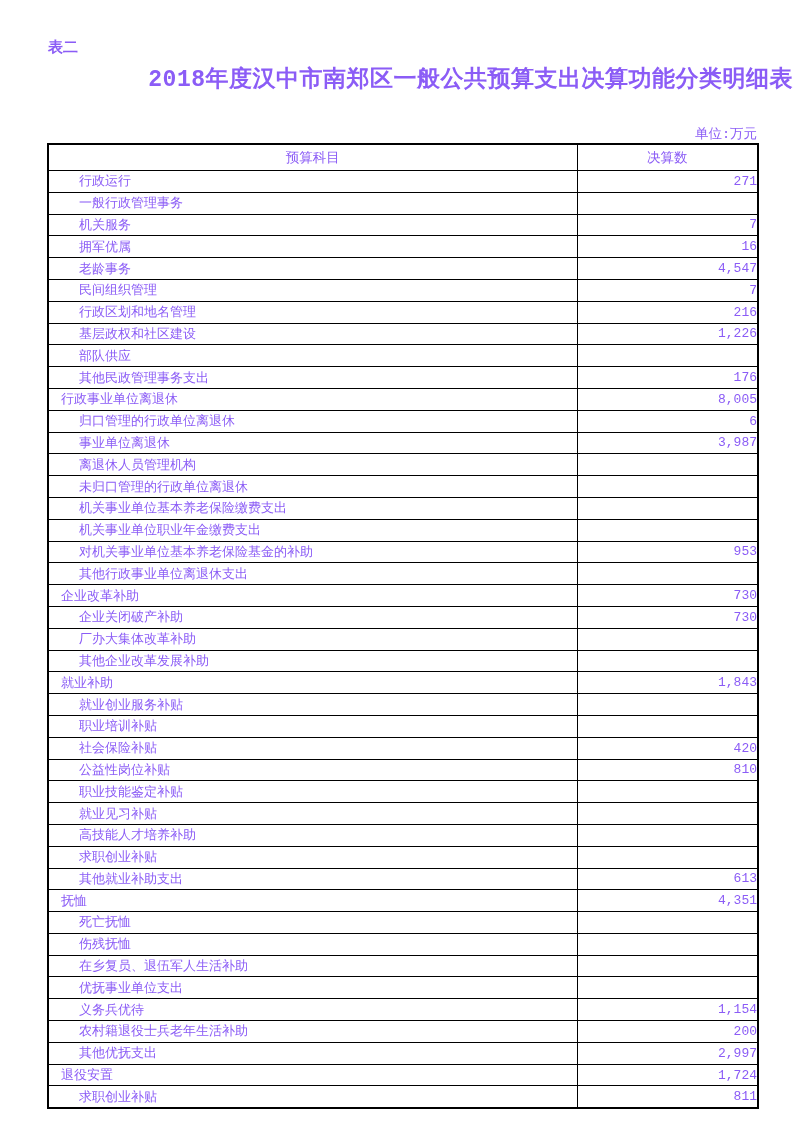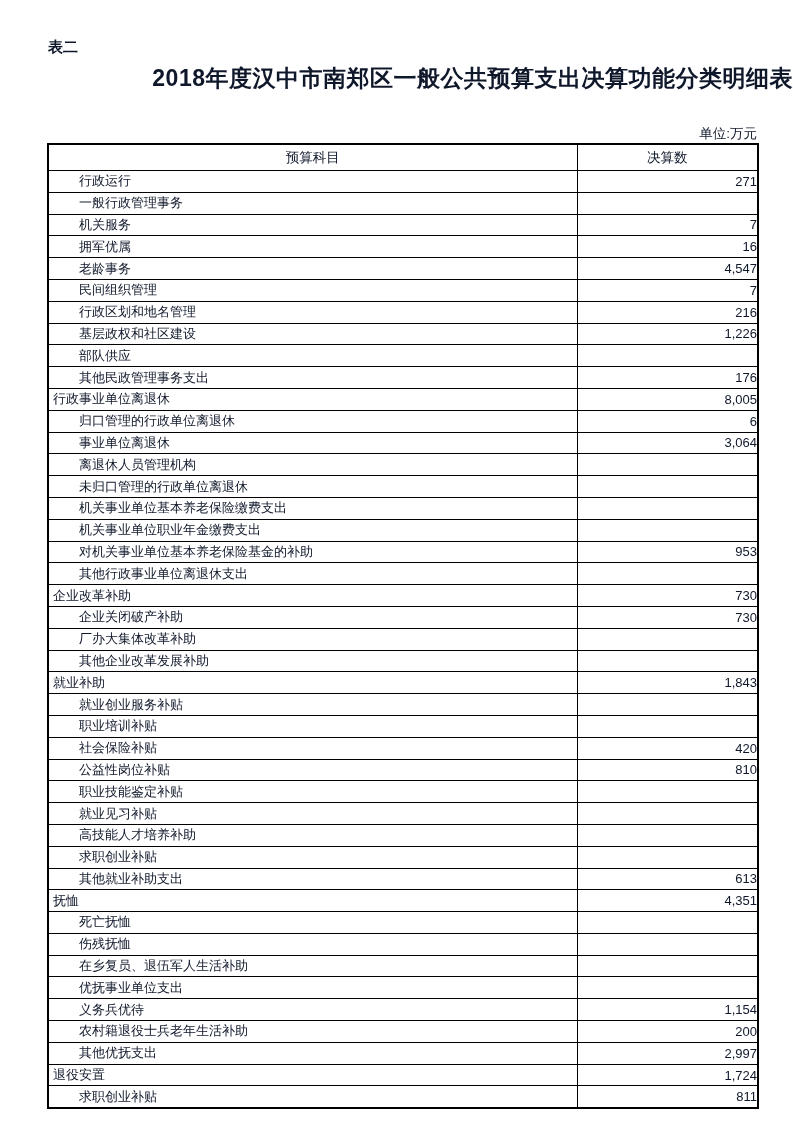--- a/index.html
+++ b/index.html
@@ -5,22 +5,22 @@
   html, body {
     margin: 0;
     padding: 0;
     background: #ffffff;
   }
   .page {
     position: relative;
     width: 793px;
     height: 1122px;
     background: #ffffff;
-    font-family: Liberation Sans, sans-serif;
-    color: #0f172a;
+    font-family: Liberation Mono, monospace;
+    color: #8b5cf6;
     overflow: hidden;
   }
   .table-label {
     position: absolute;
     left: 48px;
     top: 38px;
     font-size: 15px;
     font-weight: bold;
   }
   .doc-title {
@@ -59,21 +59,21 @@
   table.budget-table th {
     height: 25px;
     font-weight: normal;
     text-align: center;
     font-size: 13.5px;
   }
   table.budget-table td {
     height: 20.8px;
   }
   td.subject { text-align: left; }
-  td.subject.indent-1 { padding-left: 4px; }
+  td.subject.indent-1 { padding-left: 12px; }
   td.subject.indent-2 { padding-left: 30px; }
   td.amount {
     text-align: right;
     padding-right: 5px;
   }
 </style>
 </head>
 <body>
 
 <div class="page">
@@ -139,21 +139,21 @@
         <tr>
           <td class="subject indent-1">行政事业单位离退休</td>
           <td class="amount">8,005</td>
         </tr>
         <tr>
           <td class="subject indent-2">归口管理的行政单位离退休</td>
           <td class="amount">6</td>
         </tr>
         <tr>
           <td class="subject indent-2">事业单位离退休</td>
-          <td class="amount">3,064</td>
+          <td class="amount">3,987</td>
         </tr>
         <tr>
           <td class="subject indent-2">离退休人员管理机构</td>
           <td class="amount"></td>
         </tr>
         <tr>
           <td class="subject indent-2">未归口管理的行政单位离退休</td>
           <td class="amount"></td>
         </tr>
         <tr>

